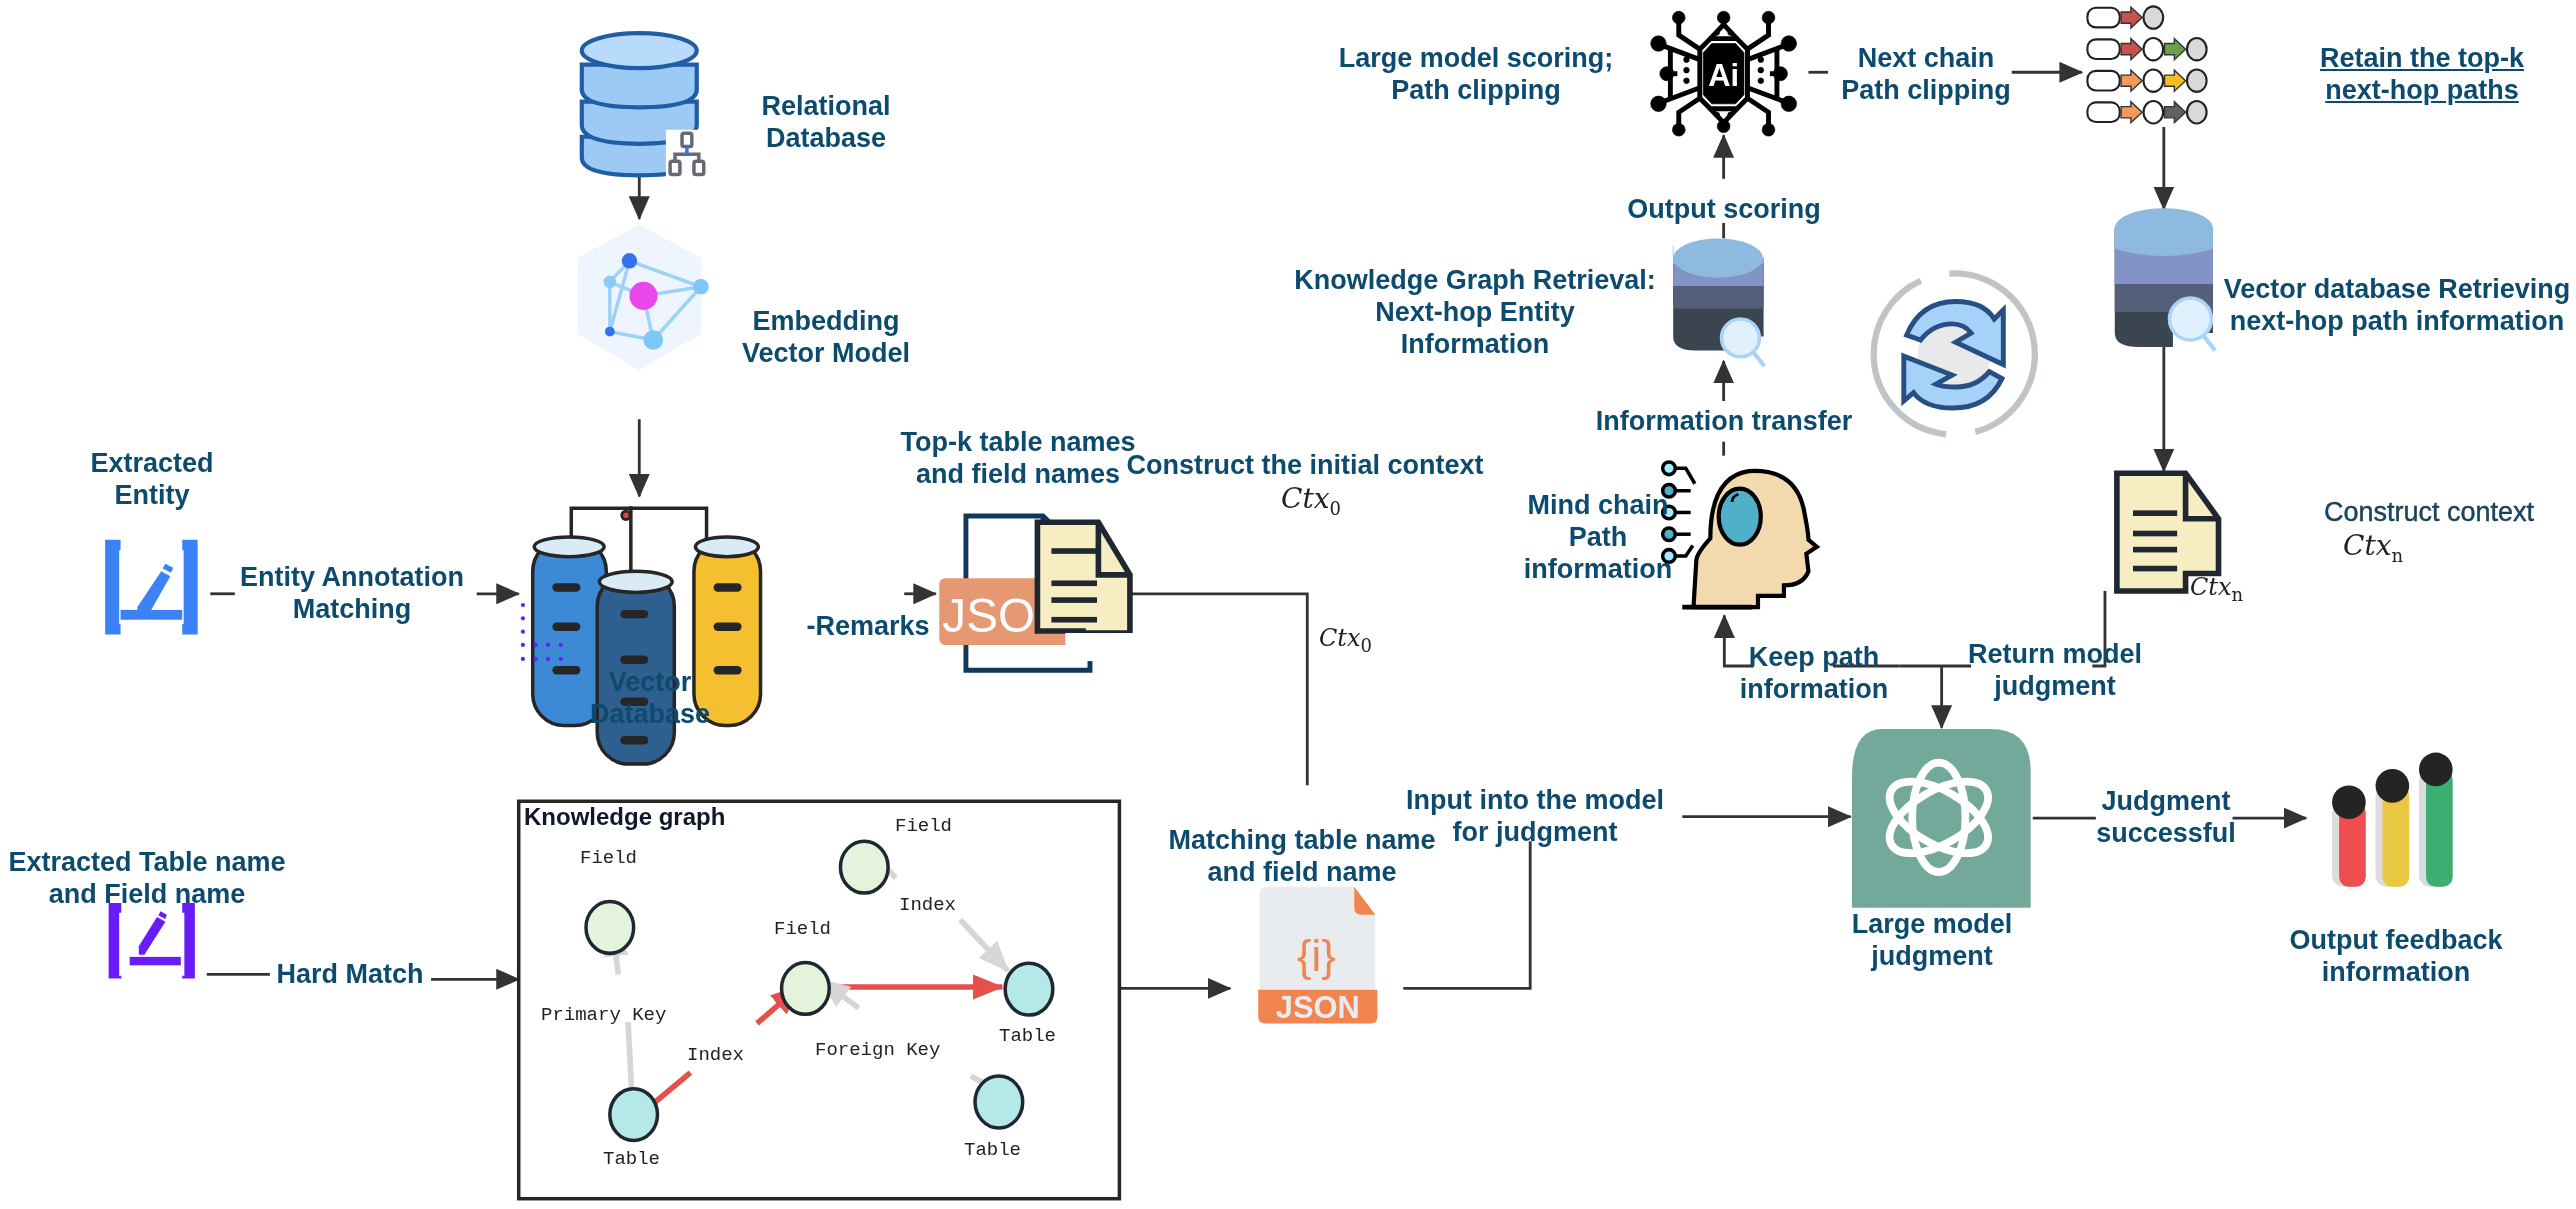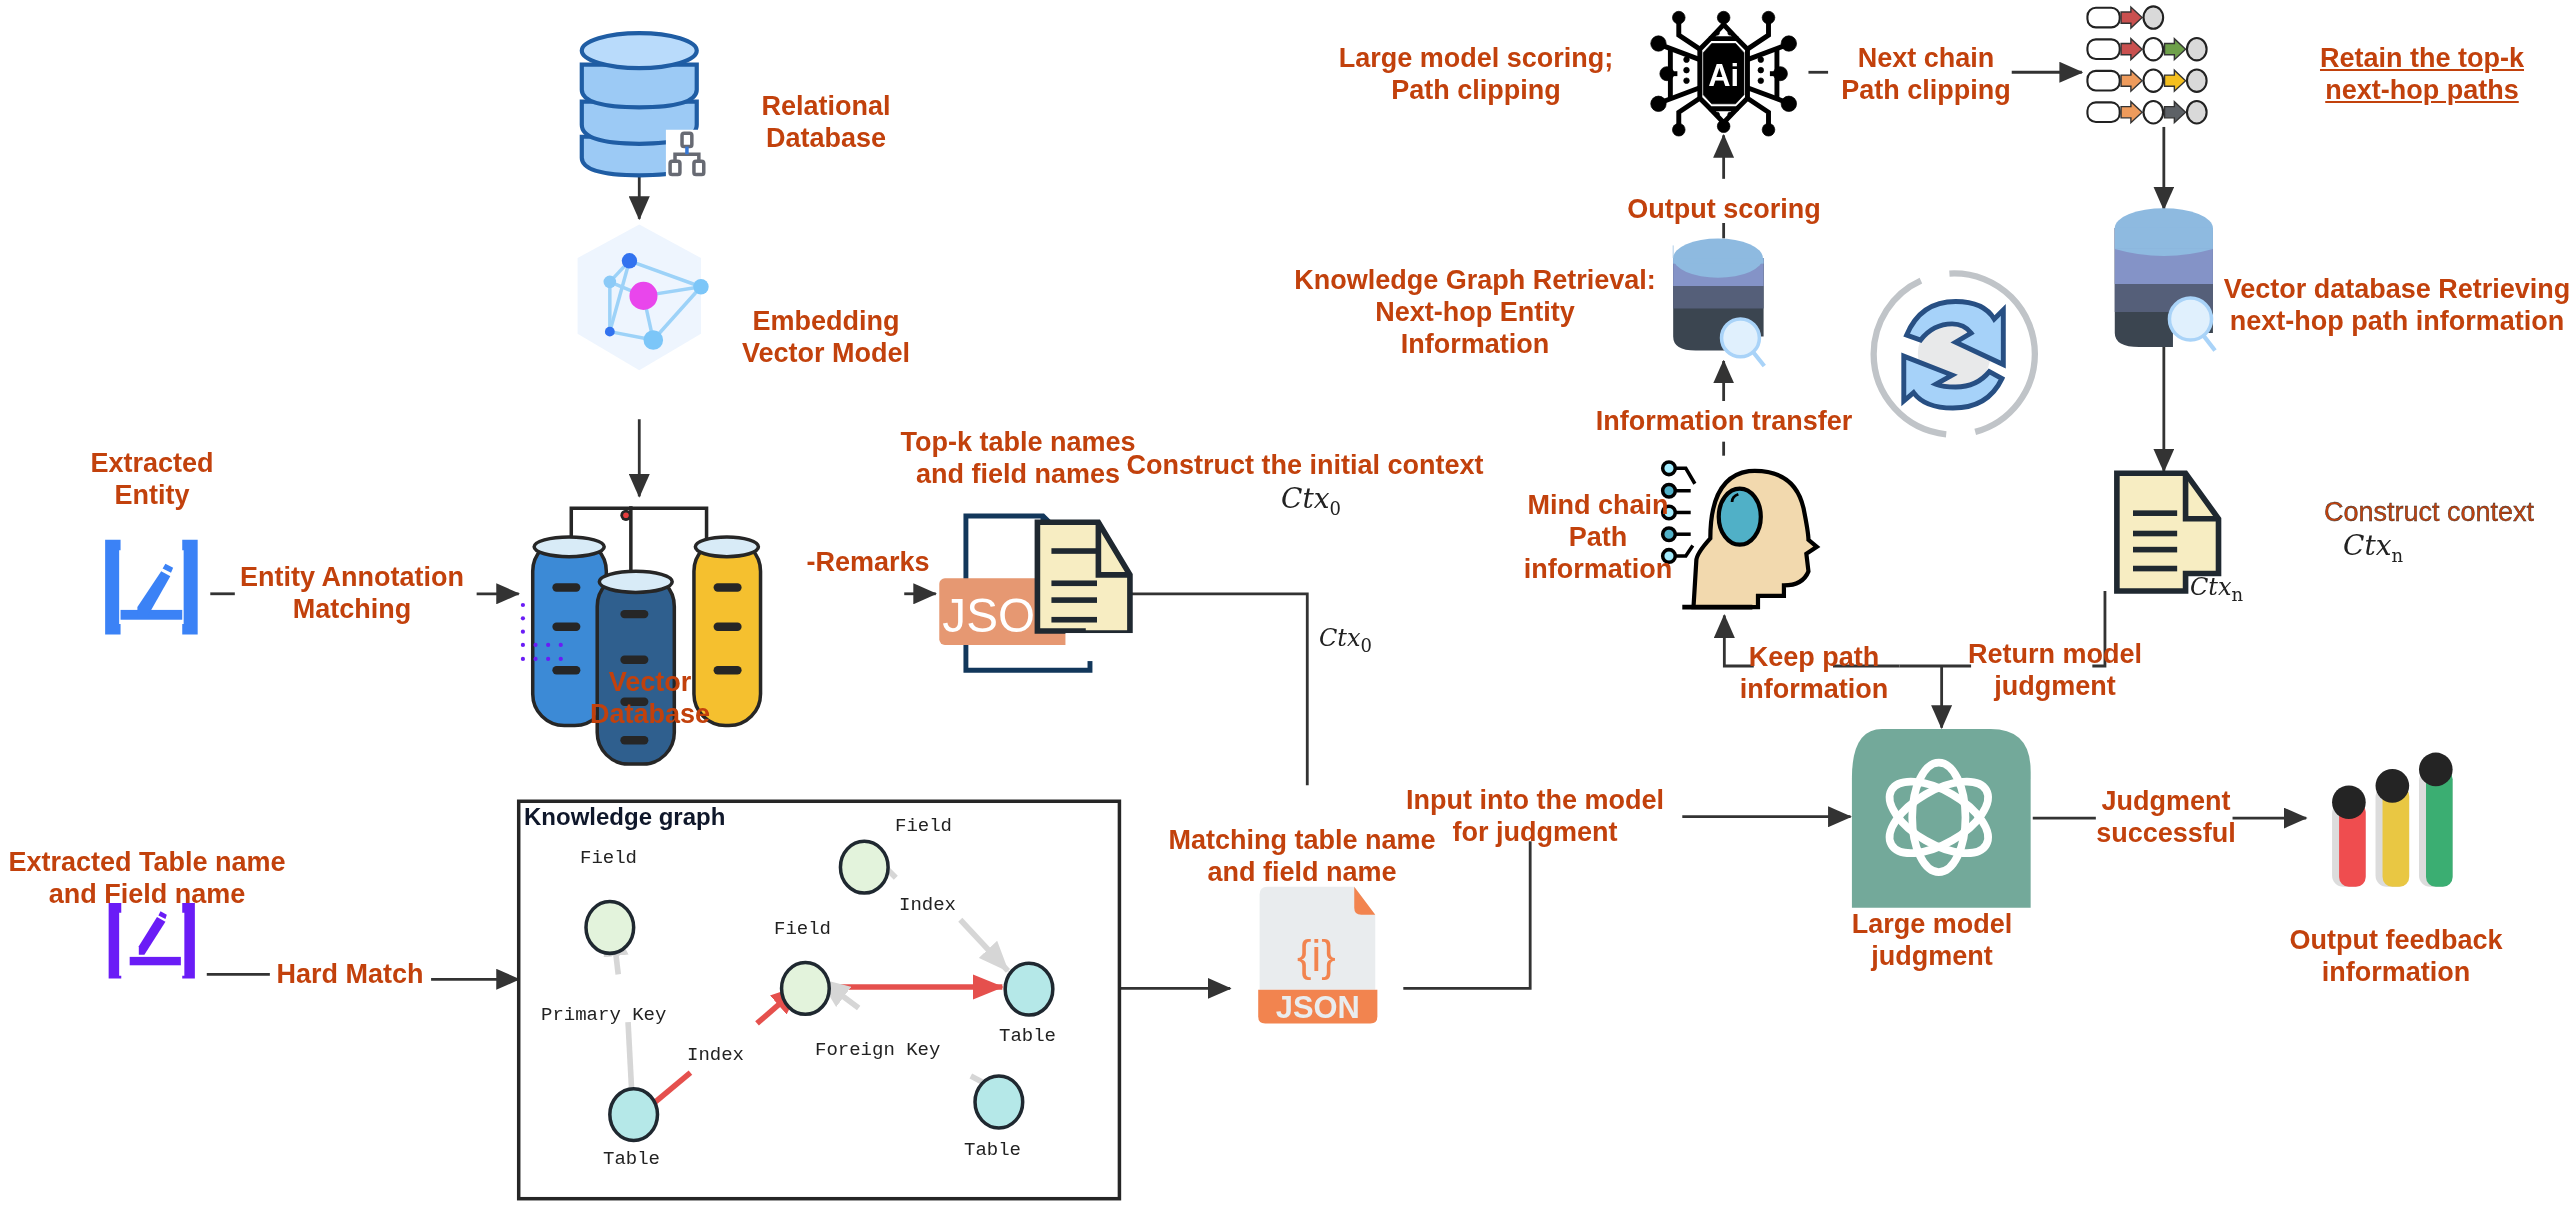--- a/index.html
+++ b/index.html
@@ -1,20 +1,20 @@
 <!DOCTYPE html>
 <html style="font-size:11.2px"><head>
 <meta charset="utf-8">
 <style>
   html, body { margin: 0; padding: 0; background: #ffffff; }
   body { width: 2576px; height: 1210px; position: relative; overflow: hidden;
          font-family: "Liberation Sans", "DejaVu Sans", sans-serif; color: #2b2b2b; }
   #canvas { position: absolute; left: 0; top: 0; width: 2576px; height: 1210px; }
   .lbl { position: absolute; font-weight: bold; font-size: 27px; line-height: 32px;
-         text-align: center; white-space: nowrap; color: #c2410c; transform: translateX(-50%); }
+         text-align: center; white-space: nowrap; color: #0c4a6e; transform: translateX(-50%); }
   .lbl .line { display: block; }
   .math { position: absolute; font-family: "DejaVu Serif", "Liberation Serif", serif;
           font-style: italic; font-size: 28px; color: #222; white-space: nowrap; }
   .math sub { font-style: normal; font-size: 18px; }
   .kg-text { position: absolute; font-family: Liberation Mono, monospace;
              font-size: 19px; color: #222; white-space: nowrap; }
   .kg-title { position: absolute; font-weight: bold; font-size: 24px; color: #0f172a; white-space: nowrap; }
   svg text { font-family: "Liberation Sans", sans-serif; }
 </style>
 </head>
@@ -393,21 +393,21 @@
   <span class="line">Entity</span>
 </div>
 <div class="lbl" style="left:352px; top:561px;">
   <span class="line">Entity Annotation</span>
   <span class="line">Matching</span>
 </div>
 <div class="lbl" style="left:650px; top:666px;">
   <span class="line">Vector</span>
   <span class="line">Database</span>
 </div>
-<div class="lbl" style="left:868px; top:546px;">
+<div class="lbl" style="left:868px; top:610px;">
   <span class="line">-Remarks</span>
 </div>
 <div class="lbl" style="left:1018px; top:426px;">
   <span class="line">Top-k table names</span>
   <span class="line">and field names</span>
 </div>
 <div class="lbl" style="left:1305px; top:449px;">
   <span class="line">Construct  the initial  context</span>
 </div>
 <div class="math" style="left:1281px; top:482px;">

